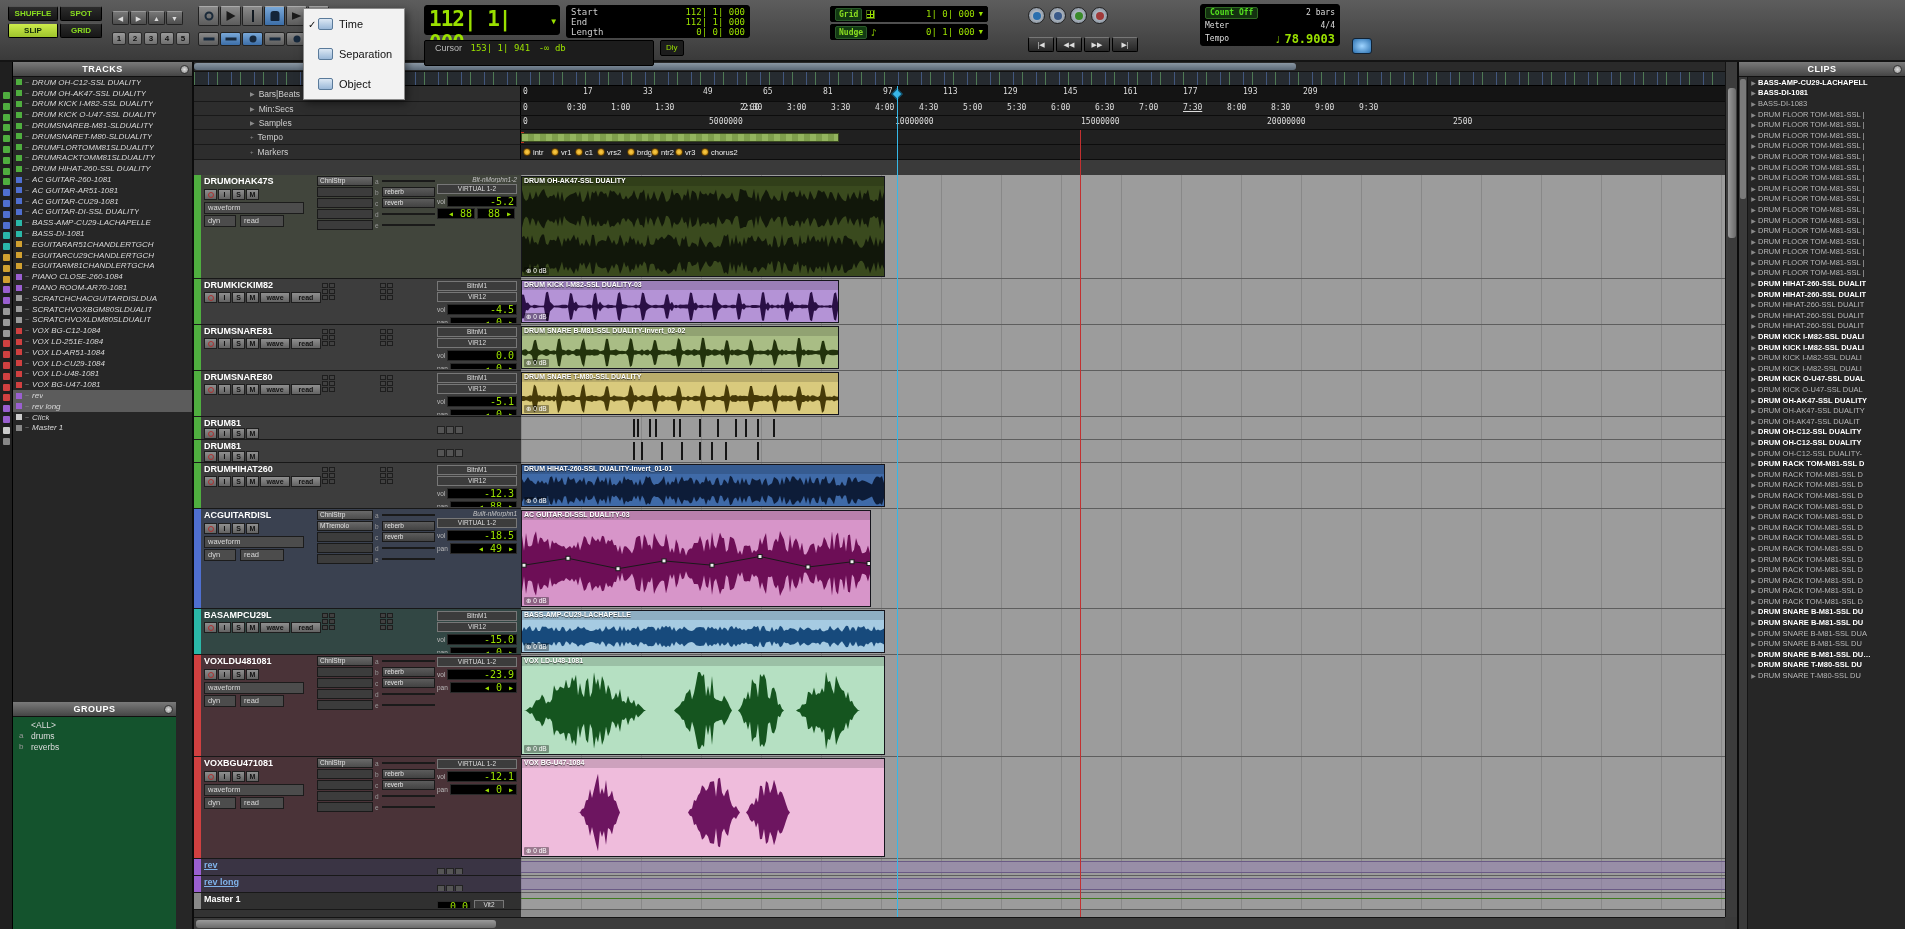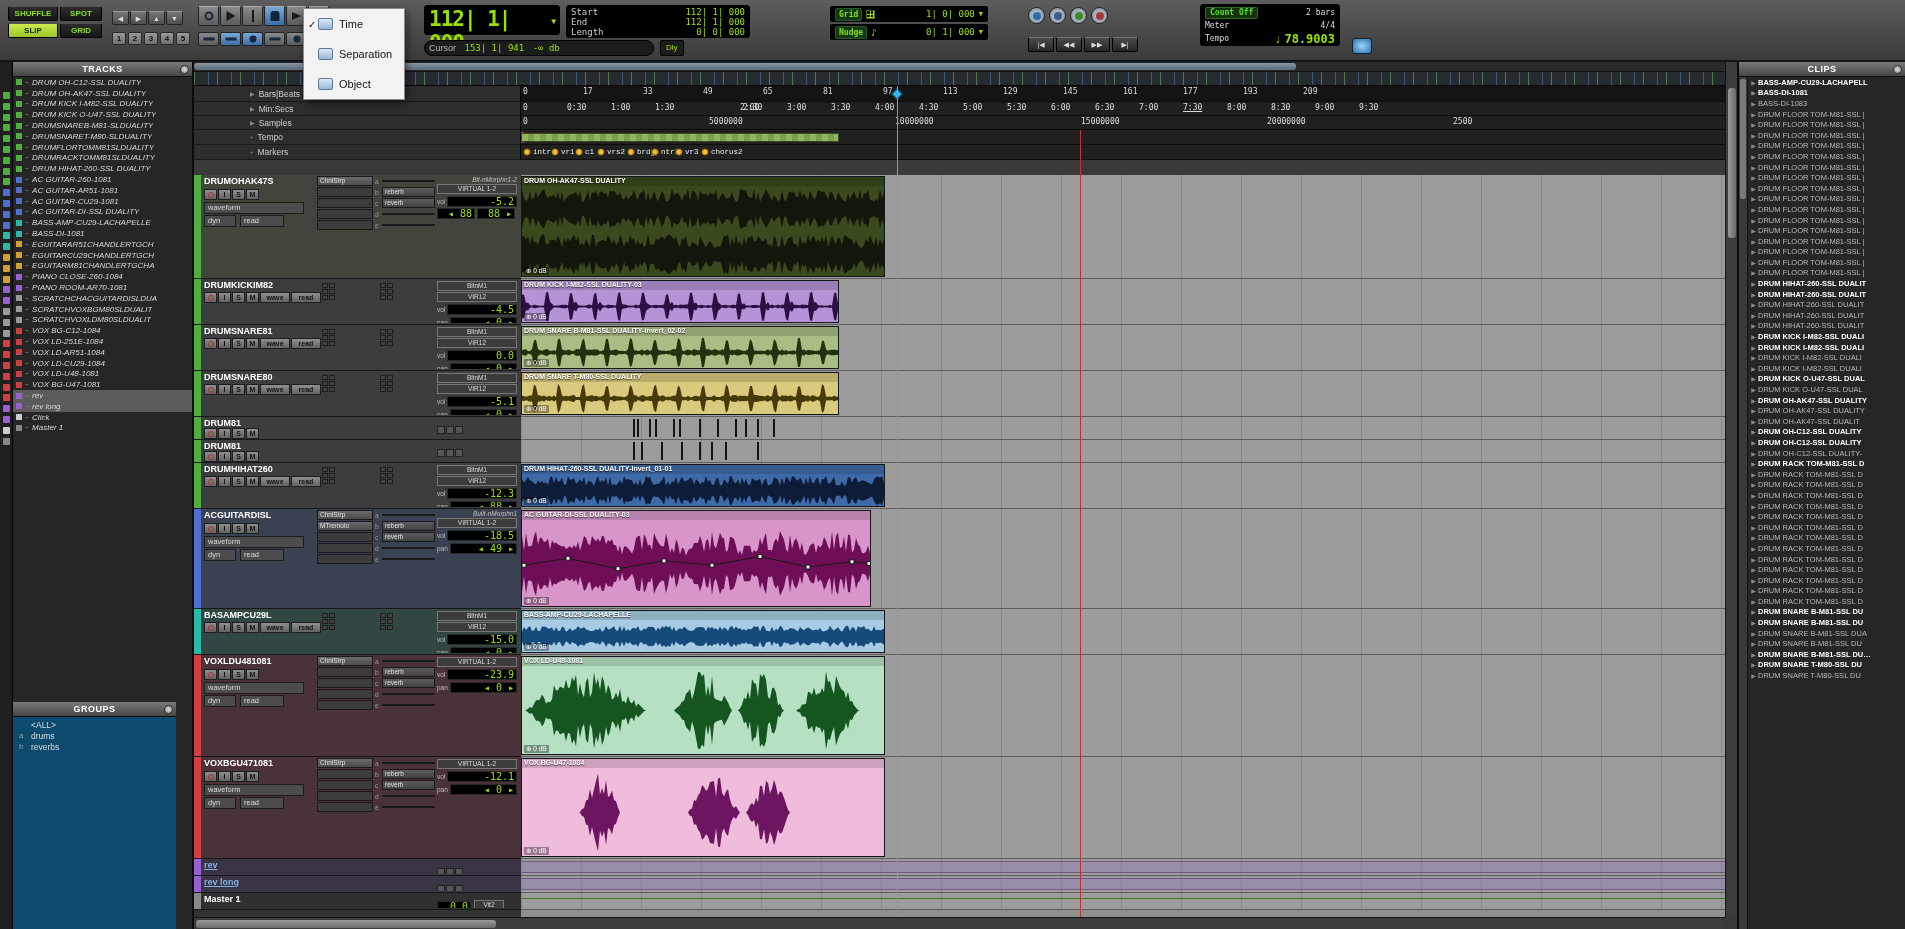--- a/index.html
+++ b/index.html
@@ -27,21 +27,21 @@
 .sh-ibeam{width:2px;height:12px;background:#101820;}
 .sh-grab{width:9px;height:10px;background:#14253a;border-radius:3px 3px 1px 1px;}
 .sh-scrub{width:10px;height:8px;background:#1a1a1a;clip-path:polygon(0 0,100% 50%,0 100%);}
 .sh-pencil{width:2px;height:12px;background:#1a1a1a;transform:translate(-50%,-50%) rotate(45deg);}
 .sh-bar{width:11px;height:3px;background:#16283c;}
 .sh-dot{width:7px;height:7px;background:#16283c;border-radius:50%;}
 
 #main-lcd-box{position:absolute;left:424px;top:5px;width:136px;height:30px;border:1px solid #000;border-radius:3px;padding:1px 4px;}
 #main-lcd{font-size:21px;font-weight:bold;letter-spacing:-1px;}
 #main-lcd-caret{position:absolute;right:3px;top:11px;color:#9ae000;font-size:8px;}
-#cursor-row{position:absolute;left:424px;top:40px;width:230px;height:16px;background:#1c1c1c;border:1px solid #000;border-radius:8px;font-size:9px;line-height:14px;padding:0 4px;}
+#cursor-row{position:absolute;left:424px;top:40px;width:230px;height:26px;background:#1c1c1c;border:1px solid #000;border-radius:2px;font-size:9px;line-height:14px;padding:0 10px;}
 #cursor-row .clab{color:#bbb;}
 #cursor-row .cval{color:#9ae000;font-family:"DejaVu Sans Mono",monospace;margin-left:6px;}
 #dly-box{position:absolute;left:660px;top:40px;height:16px;background:#1c1c1c;border:1px solid #000;border-radius:2px;font-size:8px;line-height:14px;color:#9ae000;padding:0 5px;}
 #sel-panel{position:absolute;left:566px;top:5px;width:184px;height:33px;border:1px solid #000;border-radius:3px;padding:1px 4px;}
 .selrow{display:flex;justify-content:space-between;font-size:9px;line-height:10px;}
 .selrow .slab{color:#ccc;}
 .selrow .sval{color:#9ae000;font-family:"DejaVu Sans Mono",monospace;}
 
 #gridnudge{position:absolute;left:830px;top:6px;width:158px;}
 .gnrow{height:16px;border:1px solid #000;border-radius:2px;margin-bottom:2px;display:flex;align-items:center;padding:0 4px;font-size:9px;}
@@ -79,21 +79,21 @@
 #sidebar{position:absolute;left:13px;top:62px;width:181px;bottom:0;background:#262626;border-right:2px solid #0c0c0c;}
 .phdr{height:15px;background:linear-gradient(#7a7a7a,#454545);border-bottom:1px solid #111;display:flex;align-items:center;justify-content:center;position:relative;}
 .phdr .ptitle{font-size:9px;font-weight:bold;color:#fff;letter-spacing:.5px;}
 .phdr .pbtn{position:absolute;right:3px;top:3px;width:9px;height:9px;border-radius:50%;background:radial-gradient(#ddd,#888);border:1px solid #333;}
 #tracks-list{position:absolute;left:0;top:15px;right:0;height:590px;overflow:hidden;}
 .strow{height:10.8px;display:flex;align-items:center;padding-left:3px;white-space:nowrap;}
 .strow.ssel{background:#5c5c5c;}
 .schip{width:6px;height:6px;margin-right:3px;flex:none;}
 .sglyph{font-size:7px;color:#8a8a8a;margin-right:3px;flex:none;}
 .sname{font-size:8px;font-style:italic;color:#d8d8d8;overflow:hidden;}
-#groups-panel{position:absolute;left:0;right:16px;bottom:0;height:227px;background:#0c4a6e;}
+#groups-panel{position:absolute;left:0;right:16px;bottom:0;height:227px;background:#14532d;}
 #groups-list{padding-top:2px;}
 .grow{height:11px;display:flex;align-items:center;padding-left:6px;}
 .gid{width:12px;font-size:8px;color:#999;}
 .gname{font-size:8.5px;color:#ddd;}
 #clips-panel{position:absolute;right:0;top:62px;width:168px;bottom:0;background:#262626;border-left:2px solid #0c0c0c;}
 #clips-scrollstrip{position:absolute;left:0;top:15px;bottom:0;width:9px;background:#3a3a3a;border-right:1px solid #141414;}
 #clips-scrollstrip .thumb{position:absolute;left:1px;top:2px;width:6px;height:120px;background:#7a7a7a;border-radius:2px;}
 #clips-list{position:absolute;left:10px;top:15px;right:0;bottom:0;overflow:hidden;}
 .clrow{height:10.6px;display:flex;align-items:center;white-space:nowrap;}
 .clarr{width:9px;font-size:6px;color:#8a8a8a;text-align:center;flex:none;}
@@ -114,21 +114,21 @@
 #row-bars{top:0;height:16px;}
 #row-bars .rticks{background:#141414;}
 #row-min{top:16px;height:14px;}
 #row-smp{top:30px;height:14px;}
 #row-tempo{top:44px;height:15px;}
 #row-mark{top:59px;height:15px;}
 #tempo-band{position:absolute;left:0;top:3px;width:318px;height:9px;background:repeating-linear-gradient(90deg,#93b45e 0 6px,#7e9e4c 6px 12px);border:1px solid #3a4a20;}
 #tempo-cap{position:absolute;left:0;top:2px;width:3px;height:11px;background:#c03020;}
 .mchip{position:absolute;top:2px;height:10px;display:flex;align-items:center;}
 .mdot{width:8px;height:8px;border-radius:50%;background:radial-gradient(#ffd24a,#c88a10);border:1px solid #5a3a00;margin-right:2px;}
-.mlb{font-size:7.5px;color:#eee;font-family:Liberation Mono, monospace;}
+.mlb{font-size:7.5px;color:#eee;}
 #ph-diamond{position:absolute;top:4px;width:8px;height:8px;background:#3ab6e8;transform:rotate(45deg);border:1px solid #0a4a66;}
 #colhdr{position:absolute;left:0;top:98px;right:12px;height:15px;}
 #colhdr-left{position:absolute;left:0;top:0;bottom:0;width:327px;background:linear-gradient(#6a6a6a,#3f3f3f);border-bottom:1px solid #000;border-right:1px solid #000;}
 #colhdr-right{position:absolute;left:327px;right:0;top:0;bottom:0;background:#9c9c9c;border-bottom:1px solid #555;
  background-image:repeating-linear-gradient(90deg,rgba(0,0,0,.12) 0 1px,transparent 1px 60px);}
 .colh{position:absolute;top:3px;font-size:7.5px;font-weight:bold;color:#e8e8e8;}
 #hamb{position:absolute;left:4px;top:4px;width:10px;height:7px;border-top:2px solid #ddd;border-bottom:2px solid #ddd;background:linear-gradient(#ddd,#ddd) 0 2.5px/10px 1px no-repeat;}
 
 #edit-body{position:absolute;left:0;top:113px;right:12px;bottom:12px;background:#8f8f8f;overflow:hidden;}
 #hdr-col{position:absolute;left:0;top:0;width:327px;bottom:0;background:#333;}

